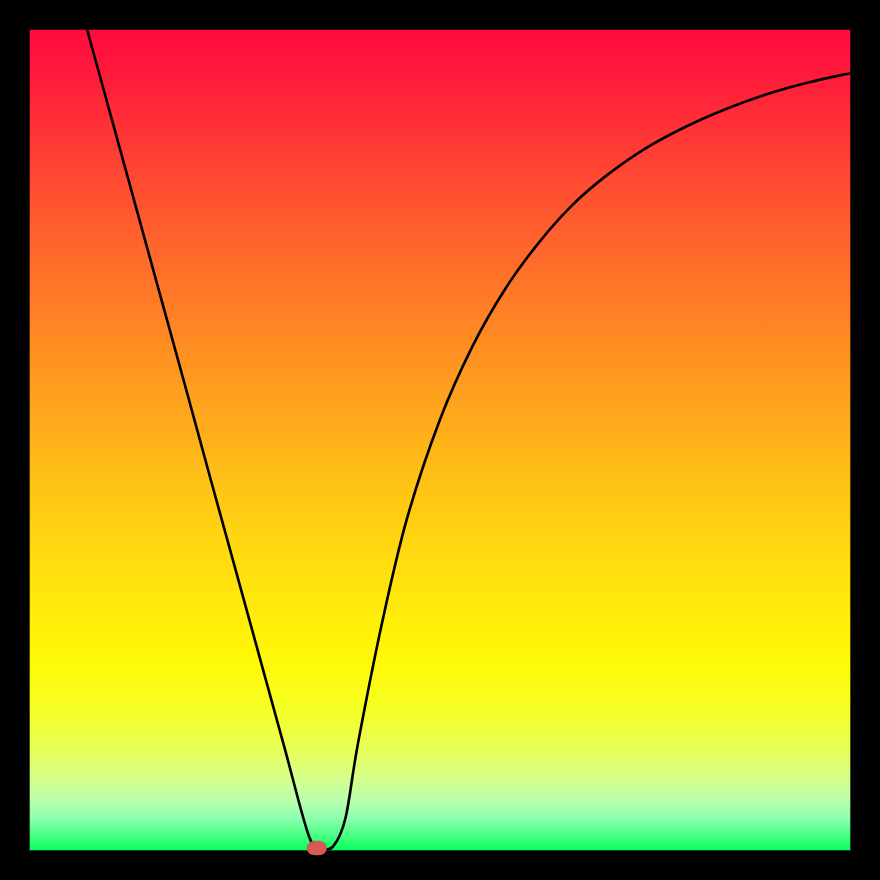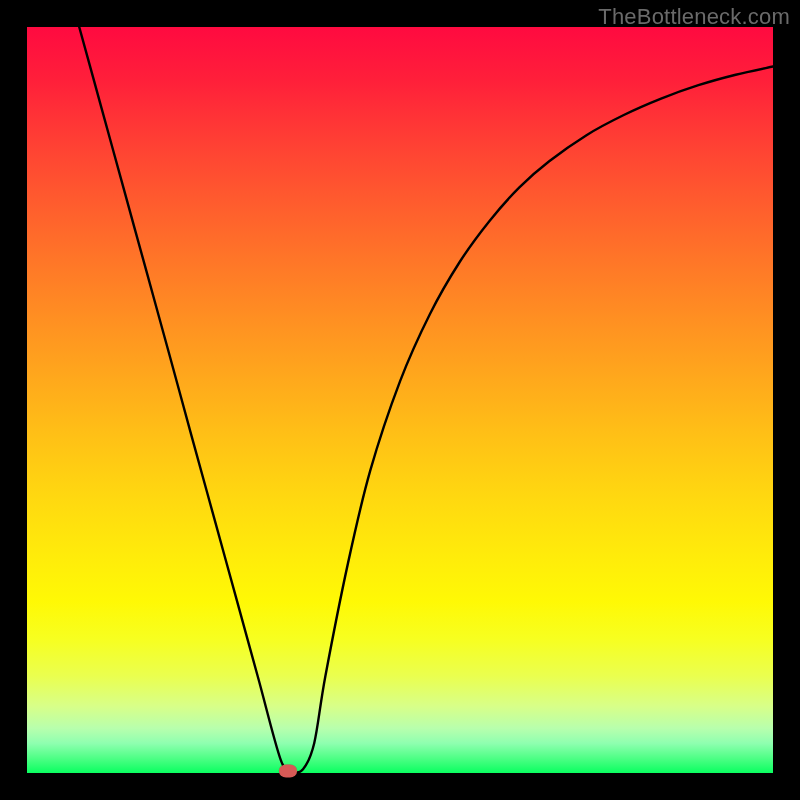--- a/index.html
+++ b/index.html
@@ -73,14 +73,13 @@
 </head>
 <body>
 
 <div class="frame">
   <div class="plot-area">
     <svg class="curve" width="746" height="746" viewBox="0 0 746 746" preserveAspectRatio="none">
       <path id="curve-path" fill="none" stroke="#000000" stroke-width="2.4" stroke-linejoin="round" stroke-linecap="round" d="M 52.22 0.00 C 55.95 13.55, 67.14 54.21, 74.60 81.31 C 82.06 108.42, 89.52 135.52, 96.98 162.63 C 104.44 189.73, 111.90 216.84, 119.36 243.94 C 126.82 271.05, 134.28 298.03, 141.74 325.26 C 149.20 352.49, 156.66 380.09, 164.12 407.32 C 171.58 434.55, 179.04 461.53, 186.50 488.63 C 193.96 515.73, 201.42 542.84, 208.88 569.94 C 216.34 597.05, 223.80 624.15, 231.26 651.26 C 238.72 678.36, 248.05 717.15, 253.64 732.57 C 259.24 747.99, 261.10 742.15, 264.83 743.76 C 268.56 745.38, 272.29 746.87, 276.02 742.27 C 279.75 737.67, 283.48 731.70, 287.21 716.16 C 290.94 700.62, 292.81 678.86, 298.40 649.02 C 304.00 619.18, 313.32 571.31, 320.78 537.12 C 328.24 502.93, 334.46 474.33, 343.16 443.87 C 351.86 413.41, 363.05 380.46, 373.00 354.35 C 382.95 328.24, 392.89 307.10, 402.84 287.21 C 412.79 267.32, 422.73 250.53, 432.68 234.99 C 442.63 219.45, 452.57 206.39, 462.52 193.96 C 472.47 181.53, 482.41 170.34, 492.36 160.39 C 502.31 150.44, 511.01 142.98, 522.20 134.28 C 533.39 125.58, 547.07 115.88, 559.50 108.17 C 571.93 100.46, 584.37 94.12, 596.80 88.03 C 609.23 81.94, 621.67 76.59, 634.10 71.62 C 646.53 66.64, 658.97 62.17, 671.40 58.19 C 683.83 54.21, 696.27 50.85, 708.70 47.74 C 721.13 44.64, 739.78 40.91, 746.00 39.54"></path>
     </svg>
     <div class="marker" id="marker" style="left: 261.1px; top: 743.762px; background: rgb(214, 90, 86);"></div>
   </div>
-  <div class="watermark">TheBottleneck.com</div>
 </div>
 
 </body></html>

